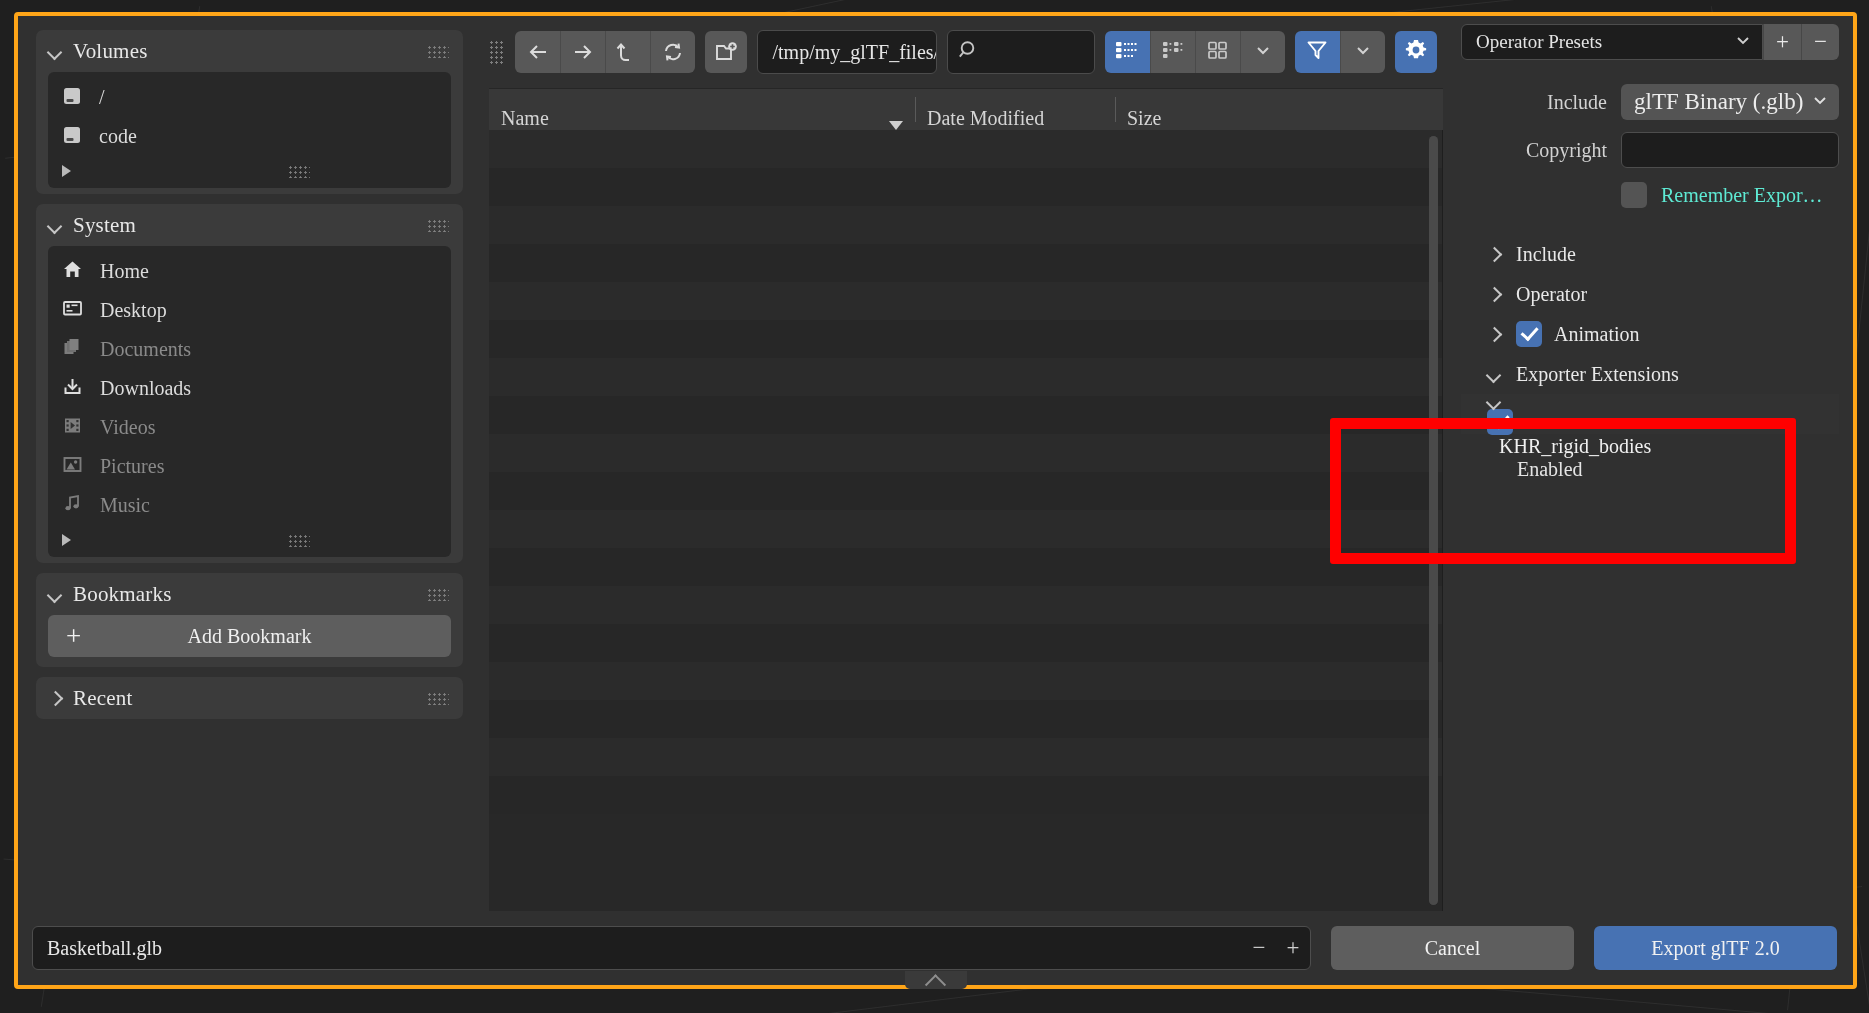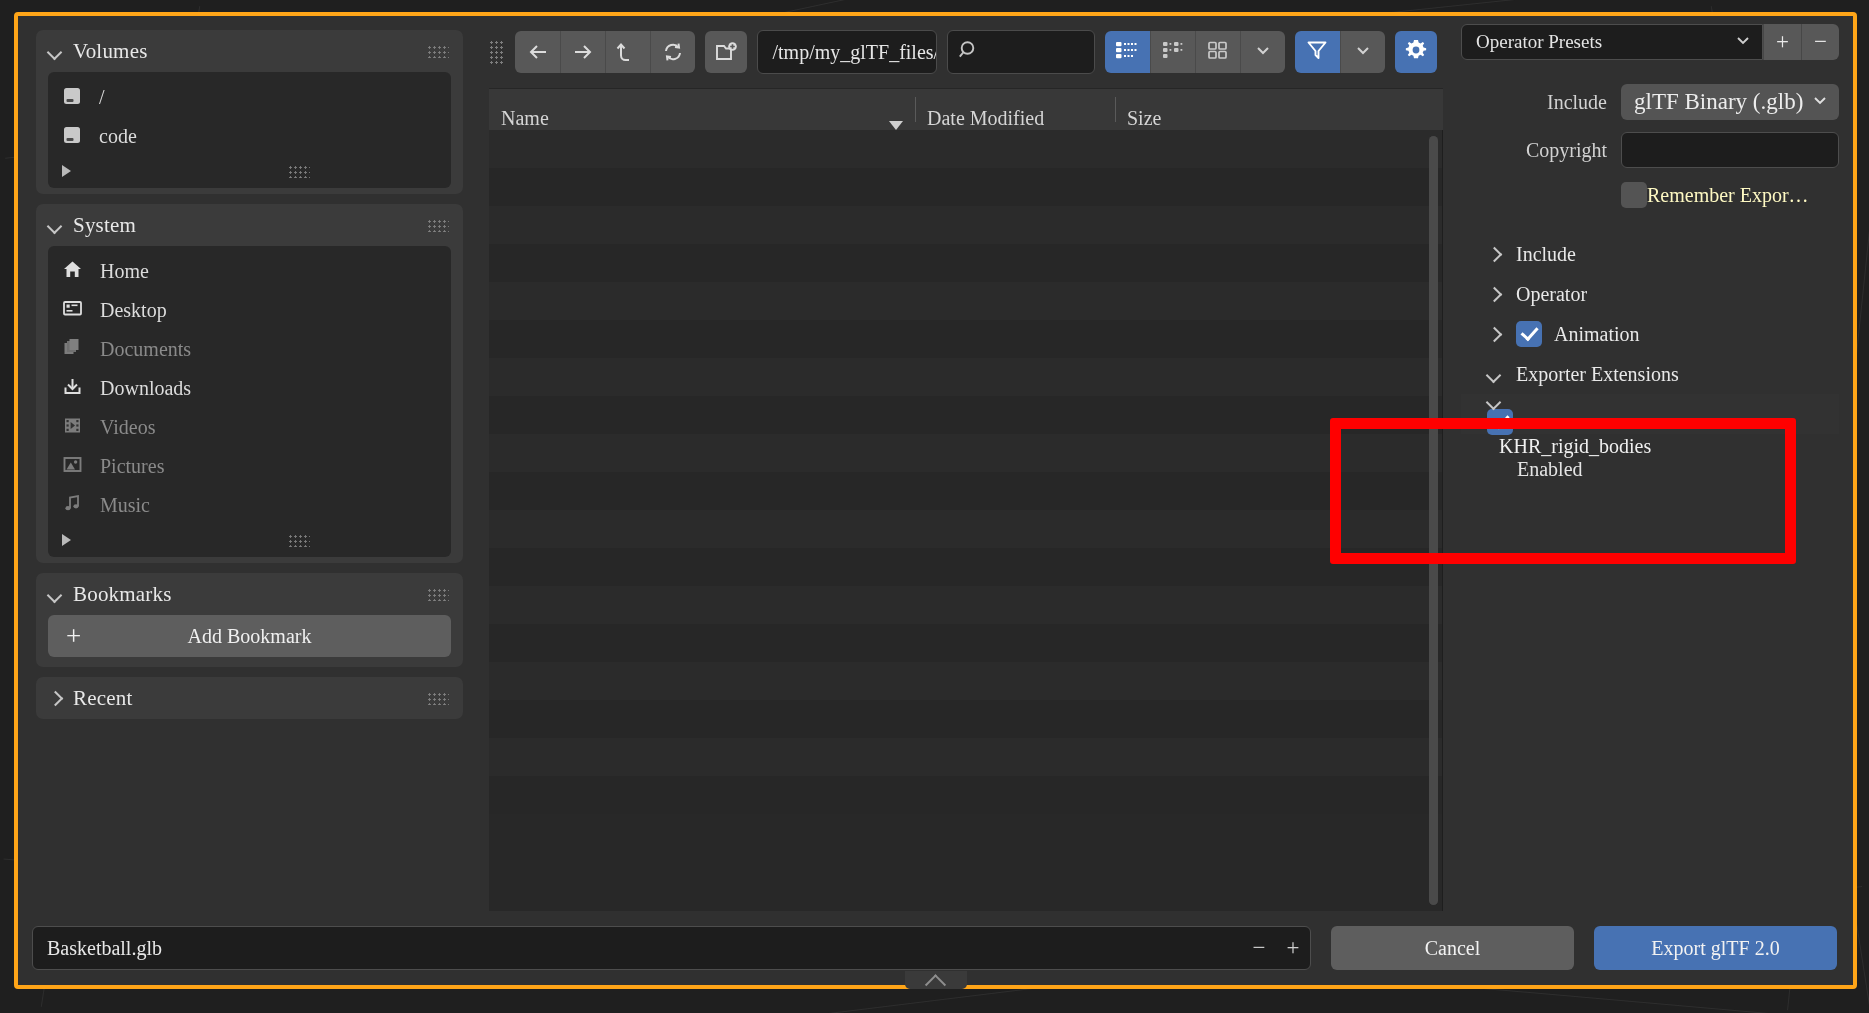--- a/index.html
+++ b/index.html
@@ -238,21 +238,21 @@
   }
   .checkbox.checked {
     background: #4772b3;
     display: flex; align-items: center; justify-content: center;
   }
   .checkbox.checked::after {
     content: ""; width: 7px; height: 13px;
     border-right: 3px solid #fff; border-bottom: 3px solid #fff;
     transform: rotate(42deg) translate(-1px, -2px);
   }
-  .check-label { color: #fef9c3; font-size: 20px; }
+  .check-label { color: #5eead4; font-size: 20px; margin-left: 14px; }
   .section-row {
     display: flex; align-items: center;
     height: 40px; padding-left: 26px; cursor: pointer;
   }
   .section-row .chev { margin-right: 14px; }
   .section-title { color: #e8e8e8; font-size: 20px; }
   .ext-row {
     display: flex; align-items: flex-start; height: 40px; padding-left: 26px;
     background: #323232;
     flex-direction: column;

